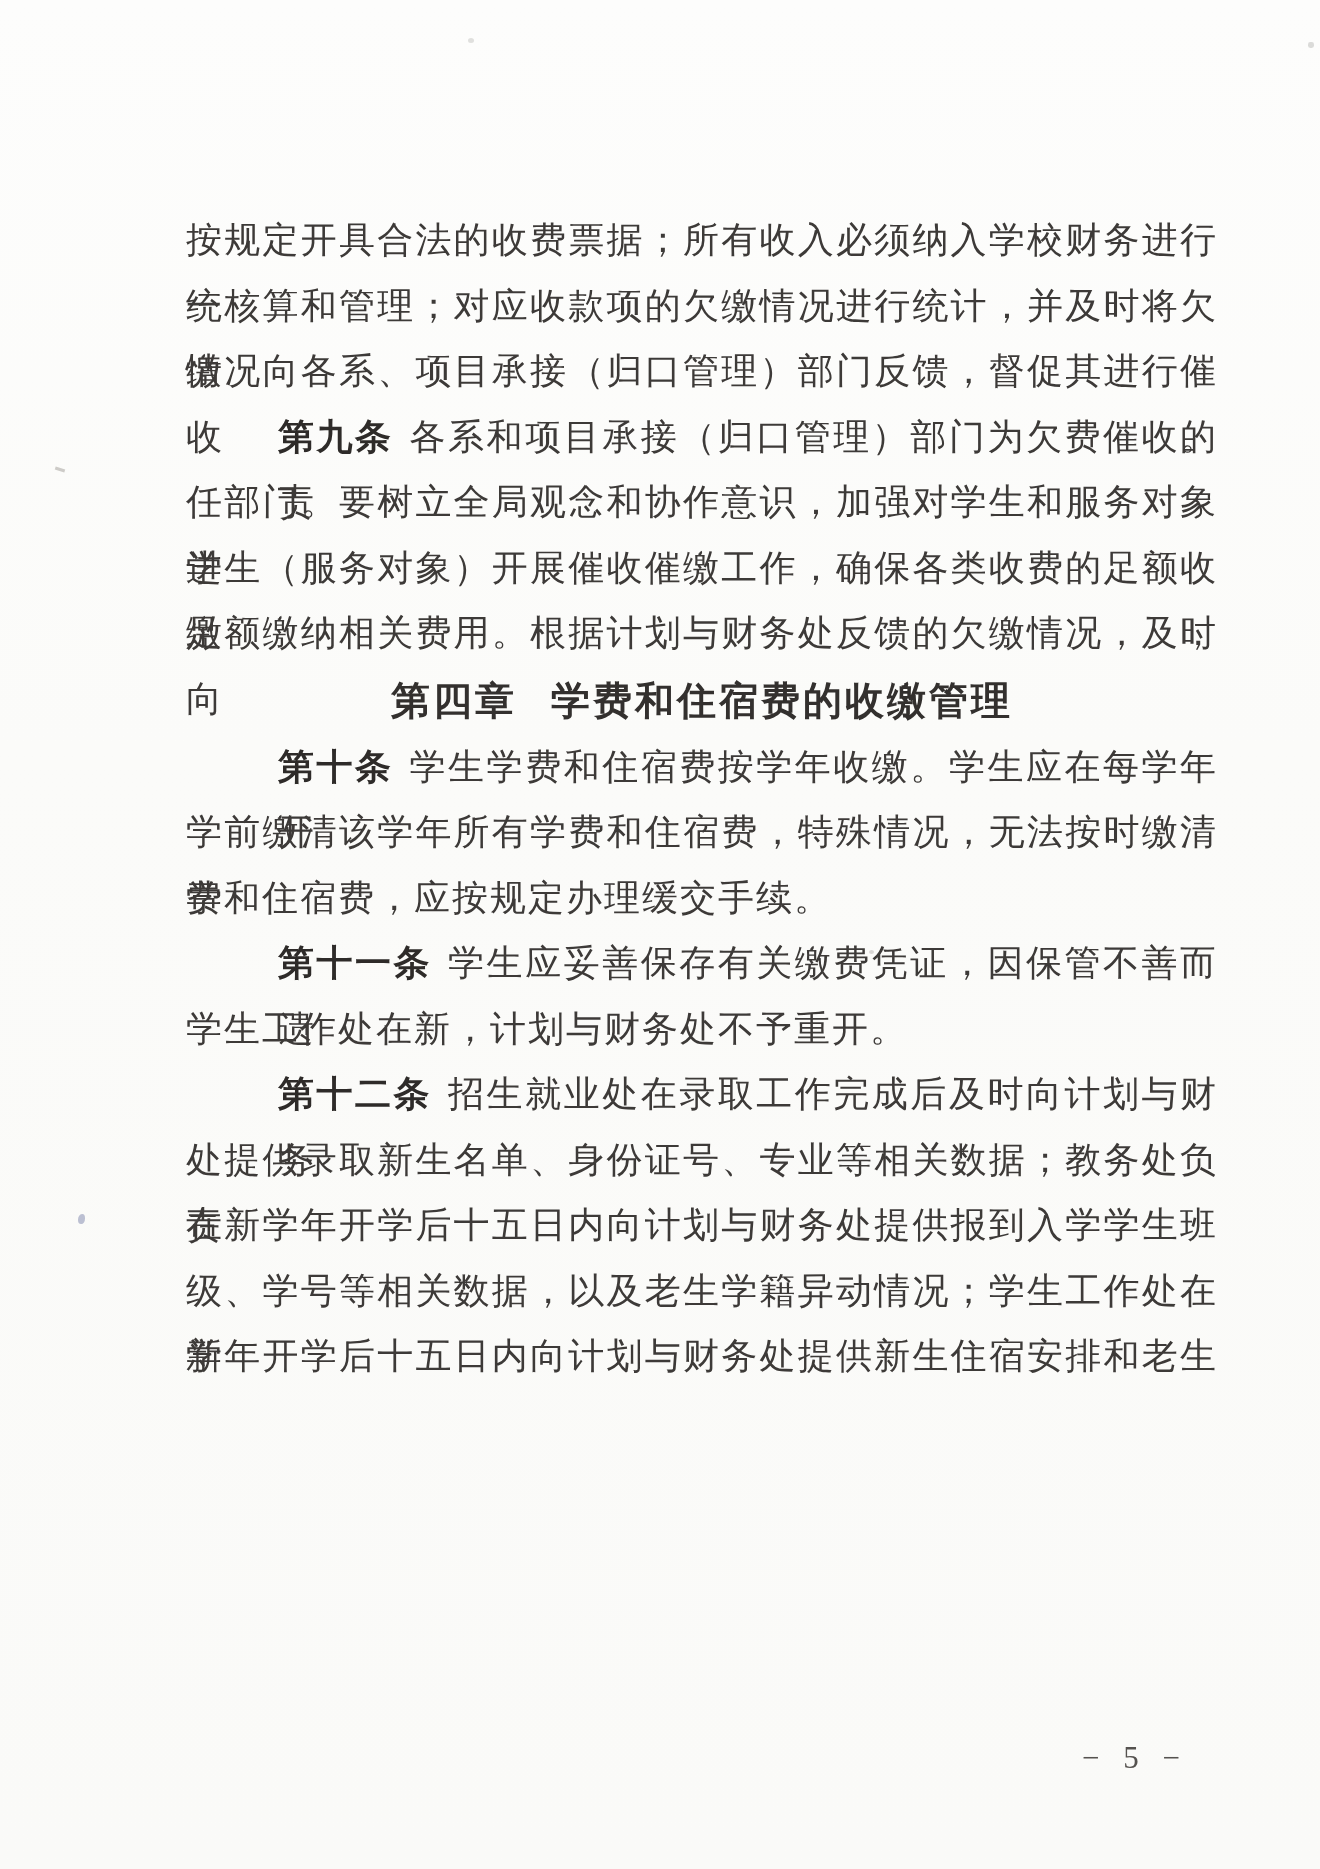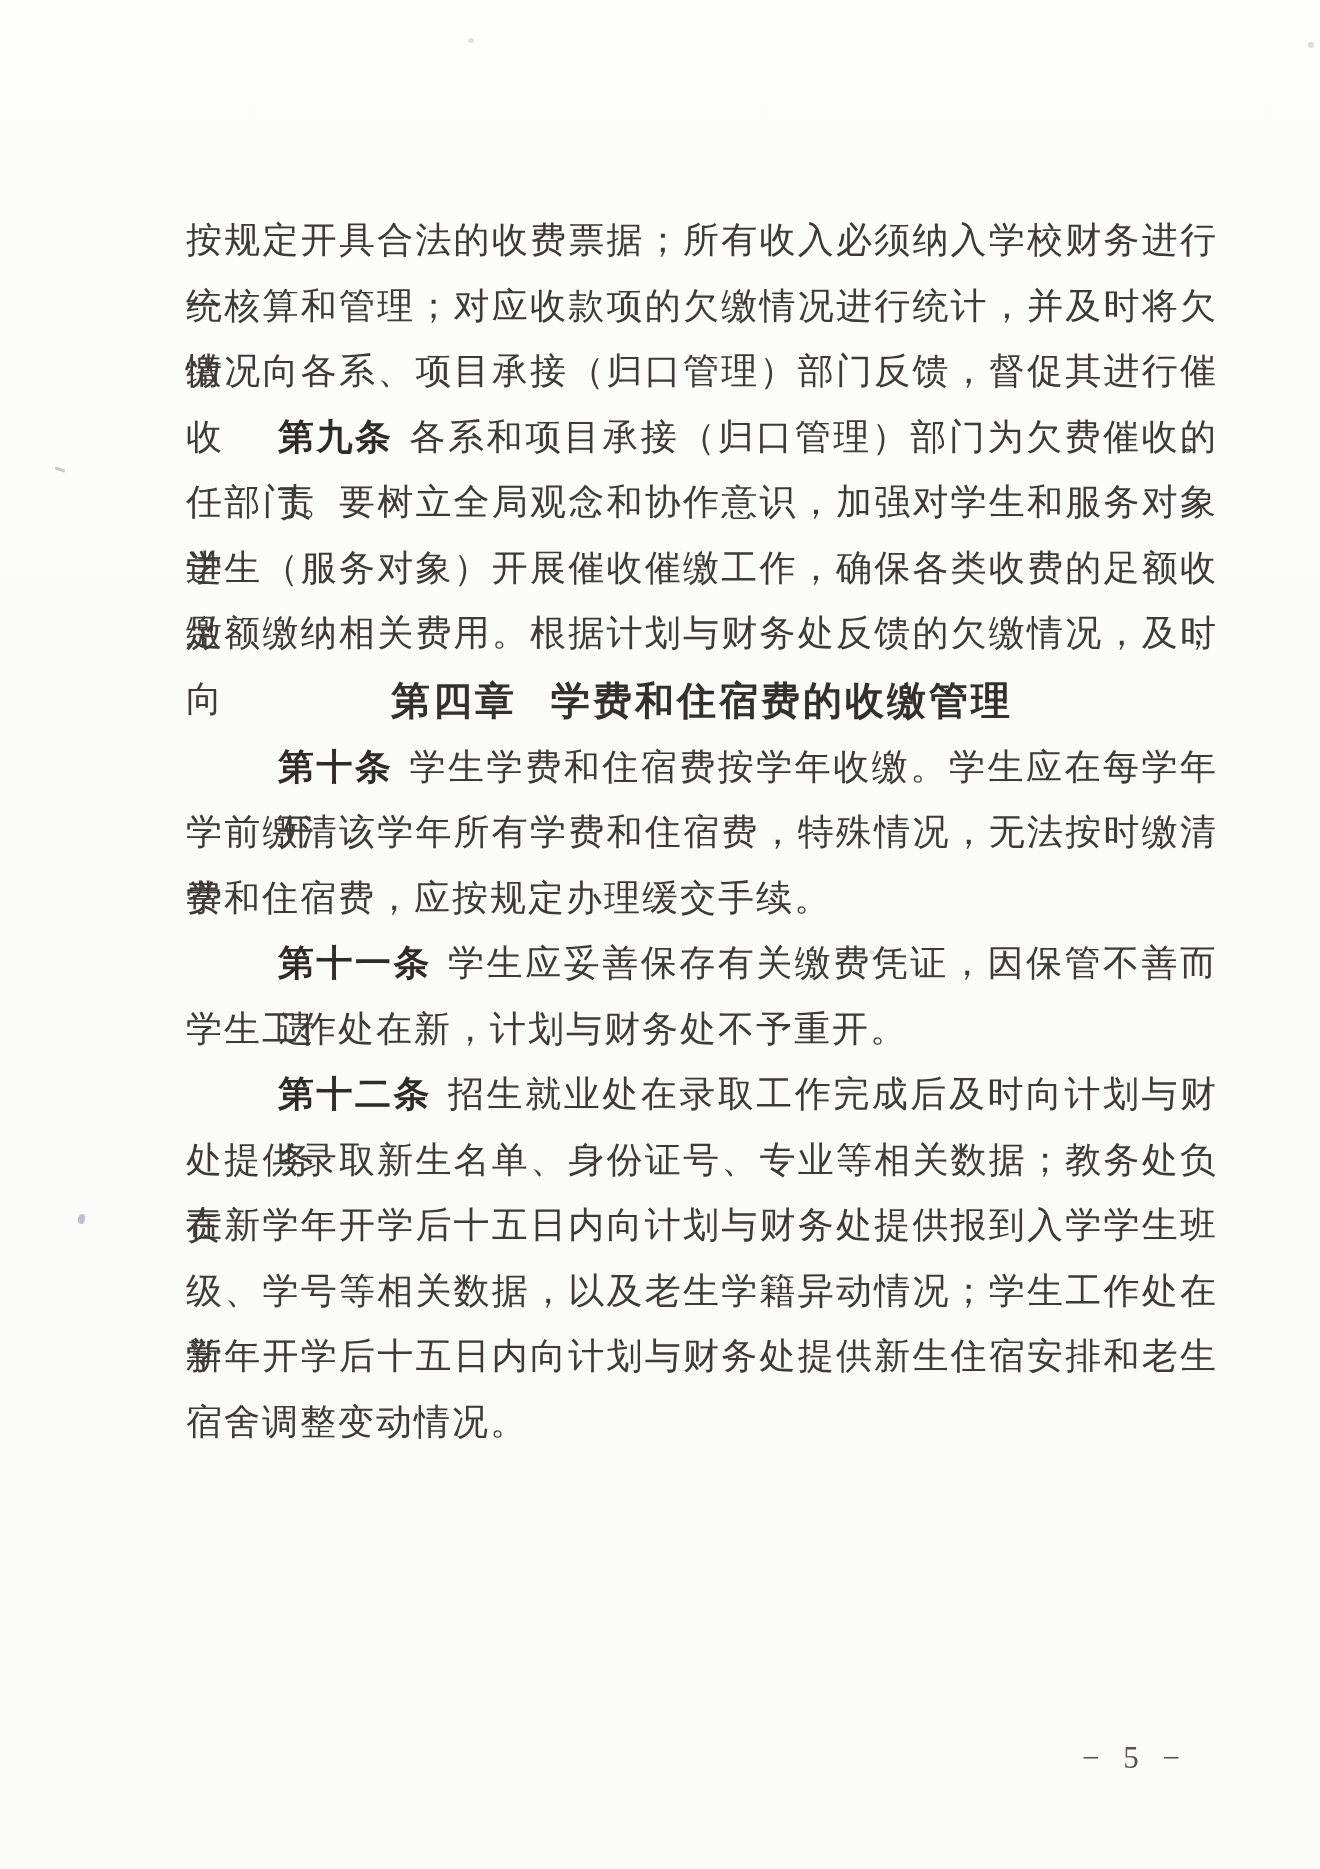--- a/index.html
+++ b/index.html
@@ -132,21 +132,20 @@
     <div class="line"><span>费和住宿费，应按规定办理缓交手续。</span></div>
 
     <div class="line full indent"><span class="article-num">第十一条</span><span>学生应妥善保存有关缴费凭证，因保管不善而遗</span></div>
     <div class="line"><span>学生工作处在新，计划与财务处不予重开。</span></div>
 
     <div class="line full indent"><span class="article-num">第十二条</span><span>招生就业处在录取工作完成后及时向计划与财务</span></div>
     <div class="line full"><span>处提供录取新生名单、身份证号、专业等相关数据；教务处负责</span></div>
     <div class="line full"><span>在新学年开学后十五日内向计划与财务处提供报到入学学生班</span></div>
     <div class="line full"><span>级、学号等相关数据，以及老生学籍异动情况；学生工作处在新</span></div>
     <div class="line full"><span>学年开学后十五日内向计划与财务处提供新生住宿安排和老生</span></div>
-    <div class="line"><span>宿舍调整变动情况。</span></div>
 
   </div>
 
   <div class="page-number">− 5 −</div>
 
   <div class="speck speck-ink"></div>
   <div class="speck speck-dash"></div>
   <div class="speck speck-top-1"></div>
   <div class="speck speck-top-2"></div>
   <div class="speck speck-mid"></div>

